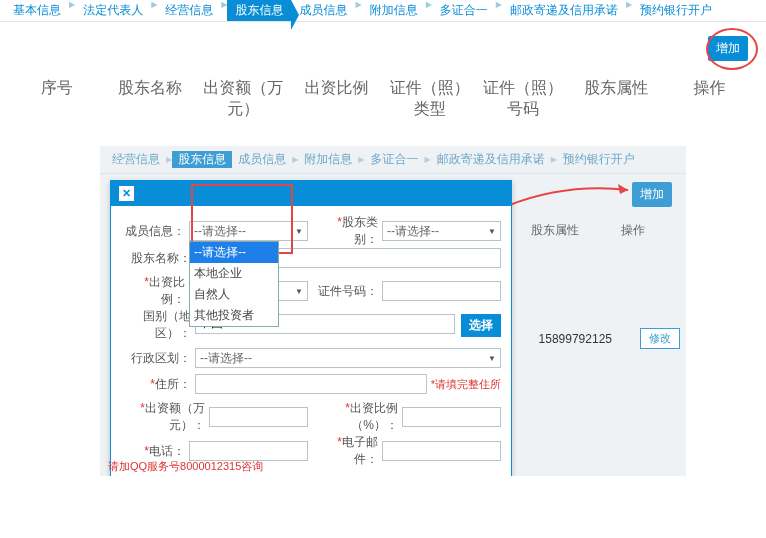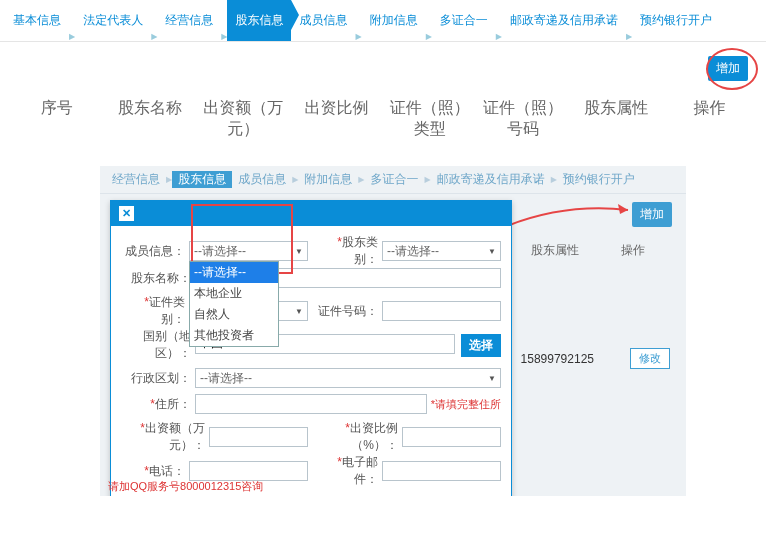--- a/index.html
+++ b/index.html
@@ -1,19 +1,19 @@
 <!DOCTYPE html>
 <html><head>
 <meta charset="utf-8">
 <style>
 * { box-sizing: border-box; margin: 0; padding: 0; }
 body { font-family: "Microsoft YaHei", Arial, sans-serif; font-size: 12px; color: #333; background: #fff; width: 766px; }
 
 
-.topnav { display: flex; align-items: flex-end; background: #fff; border-bottom: 1px solid #e5e5e5; padding: 0 5px; height: 42px; }
+.topnav { display: flex; align-items: flex-start; background: #fff; border-bottom: 1px solid #e5e5e5; padding: 0 5px; height: 22px; }
 .topnav .step { padding: 0 8px; color: #0a8dd7; position: relative; height: 100%; display: flex; align-items: center; }
 .topnav .step.active { background: #0a8dd7; color: #fff; }
 .topnav .sep { color: #9cd; font-size: 8px; }
 .topnav .step.active::after { content:""; position:absolute; right:-8px; top:0; border-top:15px solid transparent; border-bottom:15px solid transparent; border-left:8px solid #0a8dd7; }
 
 .topbar-region { position: relative; height: 50px; }
 .add-btn { position: absolute; right: 18px; top: 14px; background: #0a8dd7; color: #fff; padding: 4px 8px; border: none; border-radius: 2px; font-size: 12px; }
 .ellipse { position: absolute; right: 8px; top: 6px; width: 52px; height: 42px; border: 2px solid #e64545; border-radius: 50%; }
 
 .colhead { display: flex; padding: 6px 10px; color: #666; font-size: 16px; justify-content: space-between; }
@@ -141,21 +141,21 @@
     <div class="lower-colhead" style="position:absolute; top:68px; left:400px; right:10px;">
       <span>股东属性</span>
       <span>操作</span>
     </div>
     <div style="position:absolute; top:68px; left:12px; color:#666;">出</div>
 
     <div class="datarow" style="position:absolute; top:160px; right:10px; display:flex; gap:40px;">
       <span style="margin-right:40px;">联系电话</span>
       <span style="margin-right:40px;">操作</span>
     </div>
-    <div style="position:absolute; top:182px; right:16px; display:flex; gap:36px; align-items:center;">
+    <div style="position:absolute; top:182px; right:6px; display:flex; gap:28px; align-items:center;">
       <span class="cell">15899792125</span>
       <button class="modify-btn">修改</button>
     </div>
 
     <div class="dialog">
       <div class="dialog-title">
         <span class="dialog-close">✕</span>
       </div>
       <div class="dialog-body">
 
@@ -188,21 +188,21 @@
 
         <div class="redbox" style="left:80px; top:3px; width:102px; height:70px;"></div>
 
         <div class="frow">
           <div class="flabel">股东名称：</div>
           <div class="finput"><input type="text" style=""></div>
         </div>
 
         <div class="twoc">
           <div class="col">
-            <div class="flabel"><span class="star">*</span><span>证件类别：</span></div>
+            <div class="flabel"><span class="star">*</span><span>出资比例：</span></div>
             <div class="finput selectbox" style="width:90px;">
               <div class="select-head">
                 <span></span>
                 <span class="select-caret">▼</span>
               </div>
             </div>
           </div>
           <div class="col">
             <div class="flabel">证件号码：</div>
             <div class="finput"><input type="text" style=""></div>

